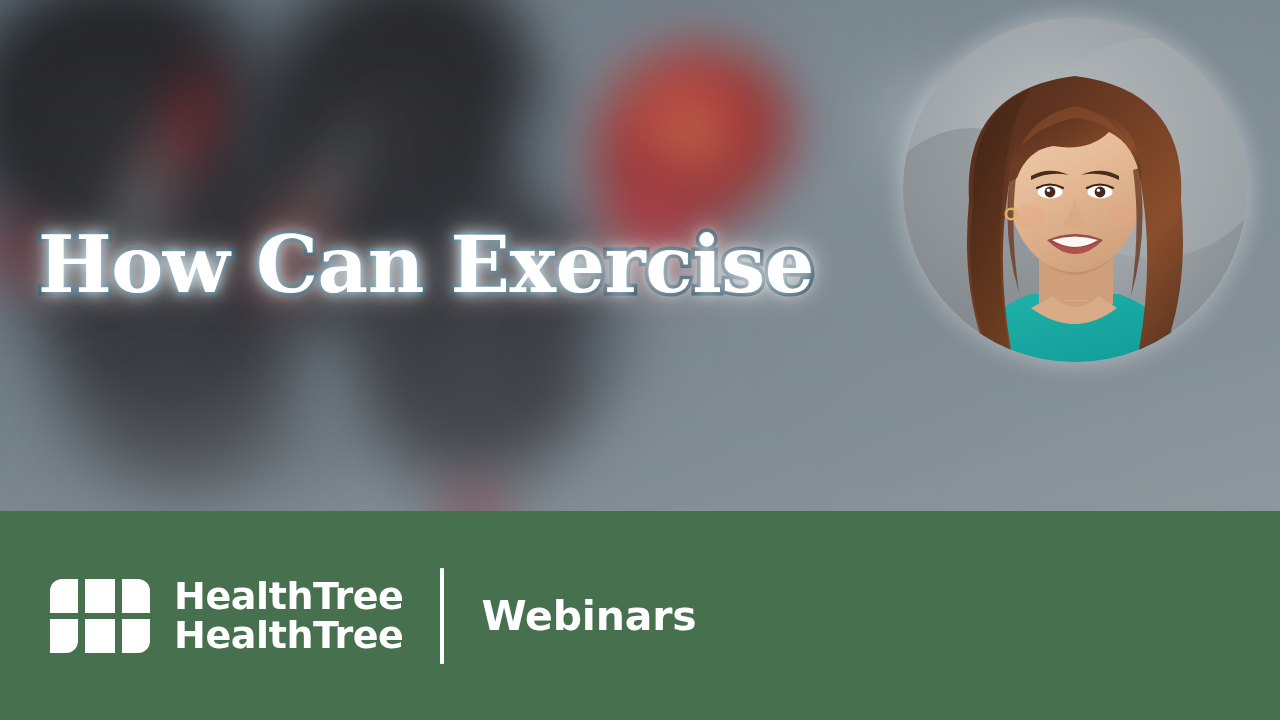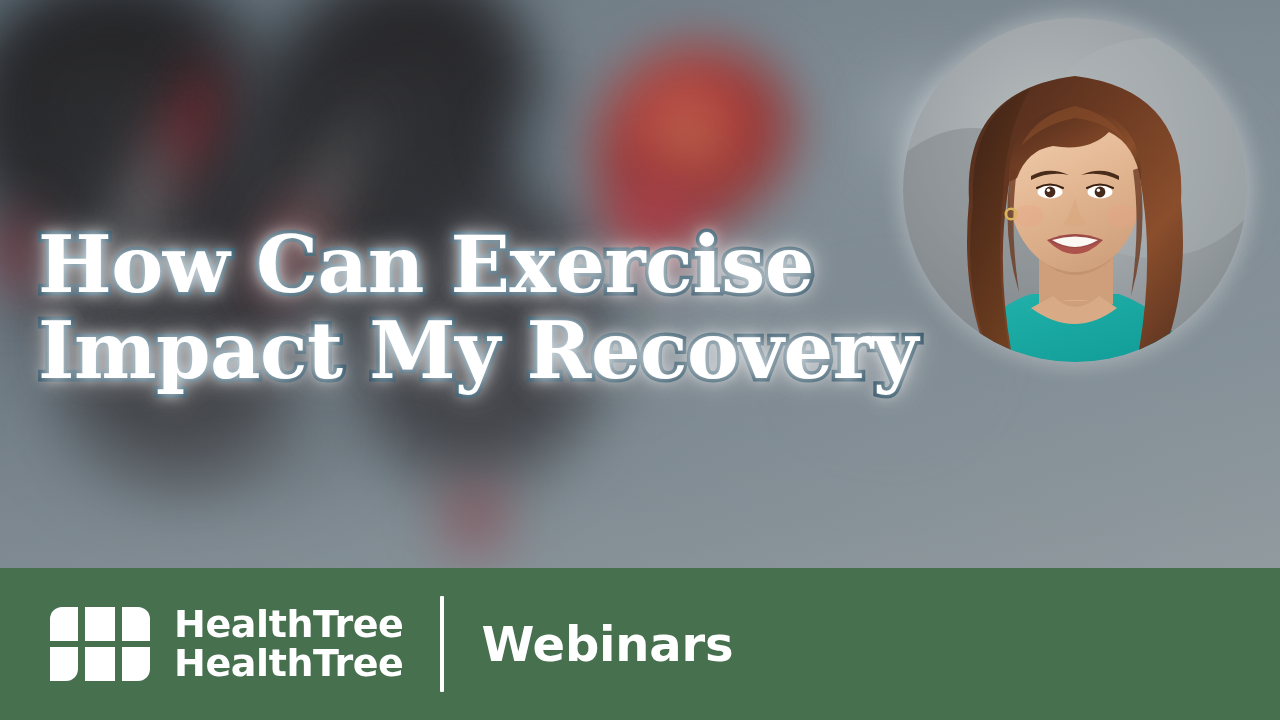--- a/index.html
+++ b/index.html
@@ -205,21 +205,21 @@
       0 0 26px rgba(255,255,255,0.55),
       0 0 40px rgba(255,255,255,0.35);
   }
 
   
   .footer-bar {
     position: absolute;
     left: 0;
     bottom: 0;
     width: 1280px;
-    height: 152px;
+    height: 209px;
     background: #47704f;
     display: flex;
     align-items: center;
     z-index: 8;
   }
   .brand-group {
     display: flex;
     align-items: center;
     margin-left: 48px;
   }
@@ -245,21 +245,21 @@
     background: #ffffff;
     margin-left: 36px;
     flex: none;
     border-radius: 1px;
   }
   .section-label {
     margin-left: 38px;
     color: #ffffff;
     font-family: "DejaVu Sans", "Liberation Sans", sans-serif;
     font-weight: 700;
-    font-size: 48px;
+    font-size: 41px;
     letter-spacing: -0.2px;
     white-space: nowrap;
   }
 </style>
 </head>
 <body>
 
 <div id="thumbnail">
 
   <div class="bg-photo">
@@ -362,21 +362,20 @@
         <ellipse cx="126" cy="198" rx="15" ry="11" fill="#e7a386" opacity="0.35"></ellipse>
         <ellipse cx="218" cy="198" rx="15" ry="11" fill="#e7a386" opacity="0.35"></ellipse>
 
         <circle cx="108" cy="196" r="5.2" fill="none" stroke="#d9b45a" stroke-width="2.6"></circle>
       </svg>
     </div>
   </div>
 
   <div class="title-block">
     <div class="title-line">How Can Exercise</div>
-    <div class="title-line">Impact My Recovery</div>
   </div>
 
   <div class="footer-bar">
     <div class="brand-group">
       <div class="logo-mark">
         <svg viewBox="0 0 104 78" aria-hidden="true">
 
           <path d="M2 36 L2 14 A12 12 0 0 1 14 2 L30 2 L30 36 Z" fill="#ffffff"></path>
           <path d="M37 2 L67 2 L67 36 L37 36 Z" fill="#ffffff"></path>
           <path d="M74 2 L90 2 A12 12 0 0 1 102 14 L102 36 L74 36 Z" fill="#ffffff"></path>

